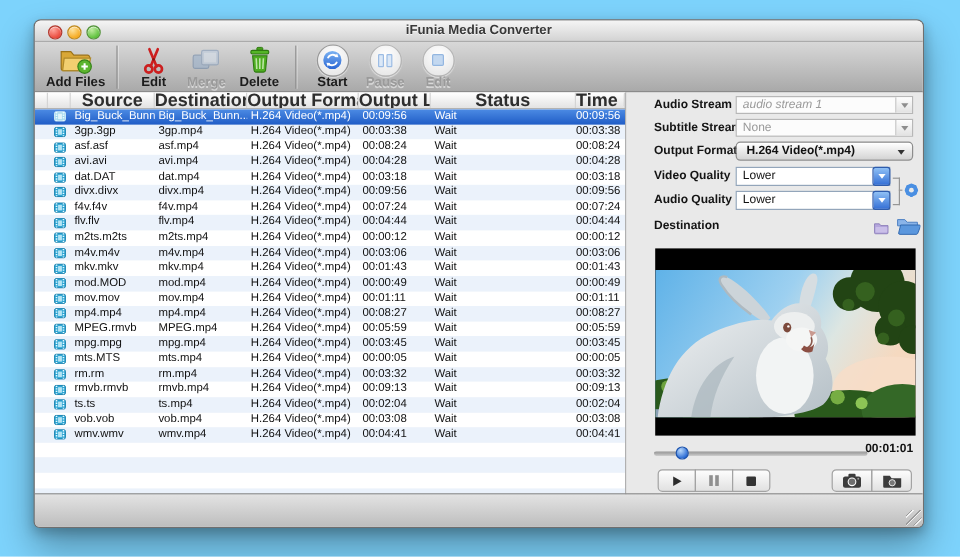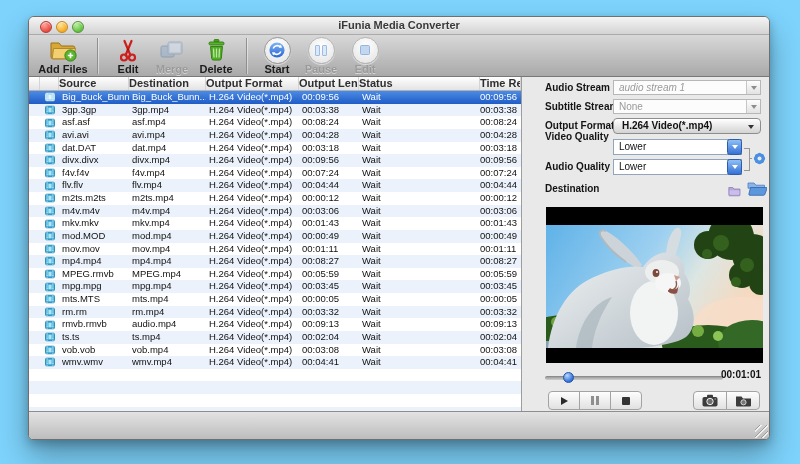--- a/index.html
+++ b/index.html
@@ -36,21 +36,21 @@
   .pausebars{display:flex;gap:2px;}
   .pausebars span{display:block;width:3px;height:9px;background:#dbe8f7;border:1px solid #9cbce4;border-radius:1px;}
   .stopsq{width:8px;height:8px;background:#c3d8f0;border:1px solid #93b6e0;border-radius:1.5px;}
 
   
   .main{position:absolute;left:0;top:60px;right:0;bottom:27px;display:flex;}
   .table-area{width:492px;background:#fff;border-right:1px solid #9d9d9d;display:flex;flex-direction:column;overflow:hidden;}
 
   
   .thead{display:flex;height:13px;background:linear-gradient(#ffffff,#e3e3e3);border-bottom:1px solid #b2b2b2;flex:none;}
-  .thead .tc{font-size:11px;font-weight:bold;color:#2e2e2e;line-height:13px;
+  .thead .tc{font-size:15px;font-weight:bold;color:#2e2e2e;text-align:center;line-height:13px;
     border-right:1px solid #d4d4d4;box-sizing:border-box;overflow:hidden;white-space:nowrap;}
   
   .c0{width:11px;flex:none;}
   .c1{width:19px;flex:none;}
   .c2{width:70px;flex:none;}
   .c3{width:77px;flex:none;}
   .c4{width:93px;flex:none;}
   .c5{width:60px;flex:none;}
   .c6{width:121px;flex:none;}
   .c7{flex:1;}
@@ -552,21 +552,21 @@
               <div class="tc c0"></div>
               <div class="tc c1">
                 <svg class="film" width="10" height="10" viewBox="0 0 10 10">
                   <rect class="film-rect" x="0.5" y="1.2" width="9" height="7.6" rx="1.2"></rect>
                   <line class="film-line" x1="2.1" y1="1.4" x2="2.1" y2="8.6"></line>
                   <line class="film-line" x1="7.9" y1="1.4" x2="7.9" y2="8.6"></line>
                   <rect class="film-mid" x="3.4" y="2.7" width="3.2" height="4.6"></rect>
                 </svg>
               </div>
               <div class="tc c2">rmvb.rmvb</div>
-              <div class="tc c3">audio.mp4</div>
+              <div class="tc c3">rmvb.mp4</div>
               <div class="tc c4">H.264 Video(*.mp4)</div>
               <div class="tc c5">00:09:13</div>
               <div class="tc c6">Wait</div>
               <div class="tc c7">00:09:13</div>
             </div>
             <div class="trow stripe">
               <div class="tc c0"></div>
               <div class="tc c1">
                 <svg class="film" width="10" height="10" viewBox="0 0 10 10">
                   <rect class="film-rect" x="0.5" y="1.2" width="9" height="7.6" rx="1.2"></rect>
@@ -640,21 +640,21 @@
               <span class="tri-grey"></span>
             </span>
         </div>
 
         <div class="plabel" style="top:43px;">Output Format</div>
         <div class="popup" style="top:41px;">
           <span>H.264 Video(*.mp4)</span>
           <span class="tri-dark"></span>
         </div>
 
-        <div class="plabel" style="top:54px;">Video Quality</div>
+        <div class="plabel" style="top:64px;">Video Quality</div>
         <div class="combo-blue" style="top:62px;">
           <span>Lower</span>
           <span class="bbtn">
               <span class="tri-white"></span>
             </span>
         </div>
 
         <div class="plabel" style="top:84px;">Audio Quality</div>
         <div class="combo-blue" style="top:82px;">
           <span>Lower</span>

